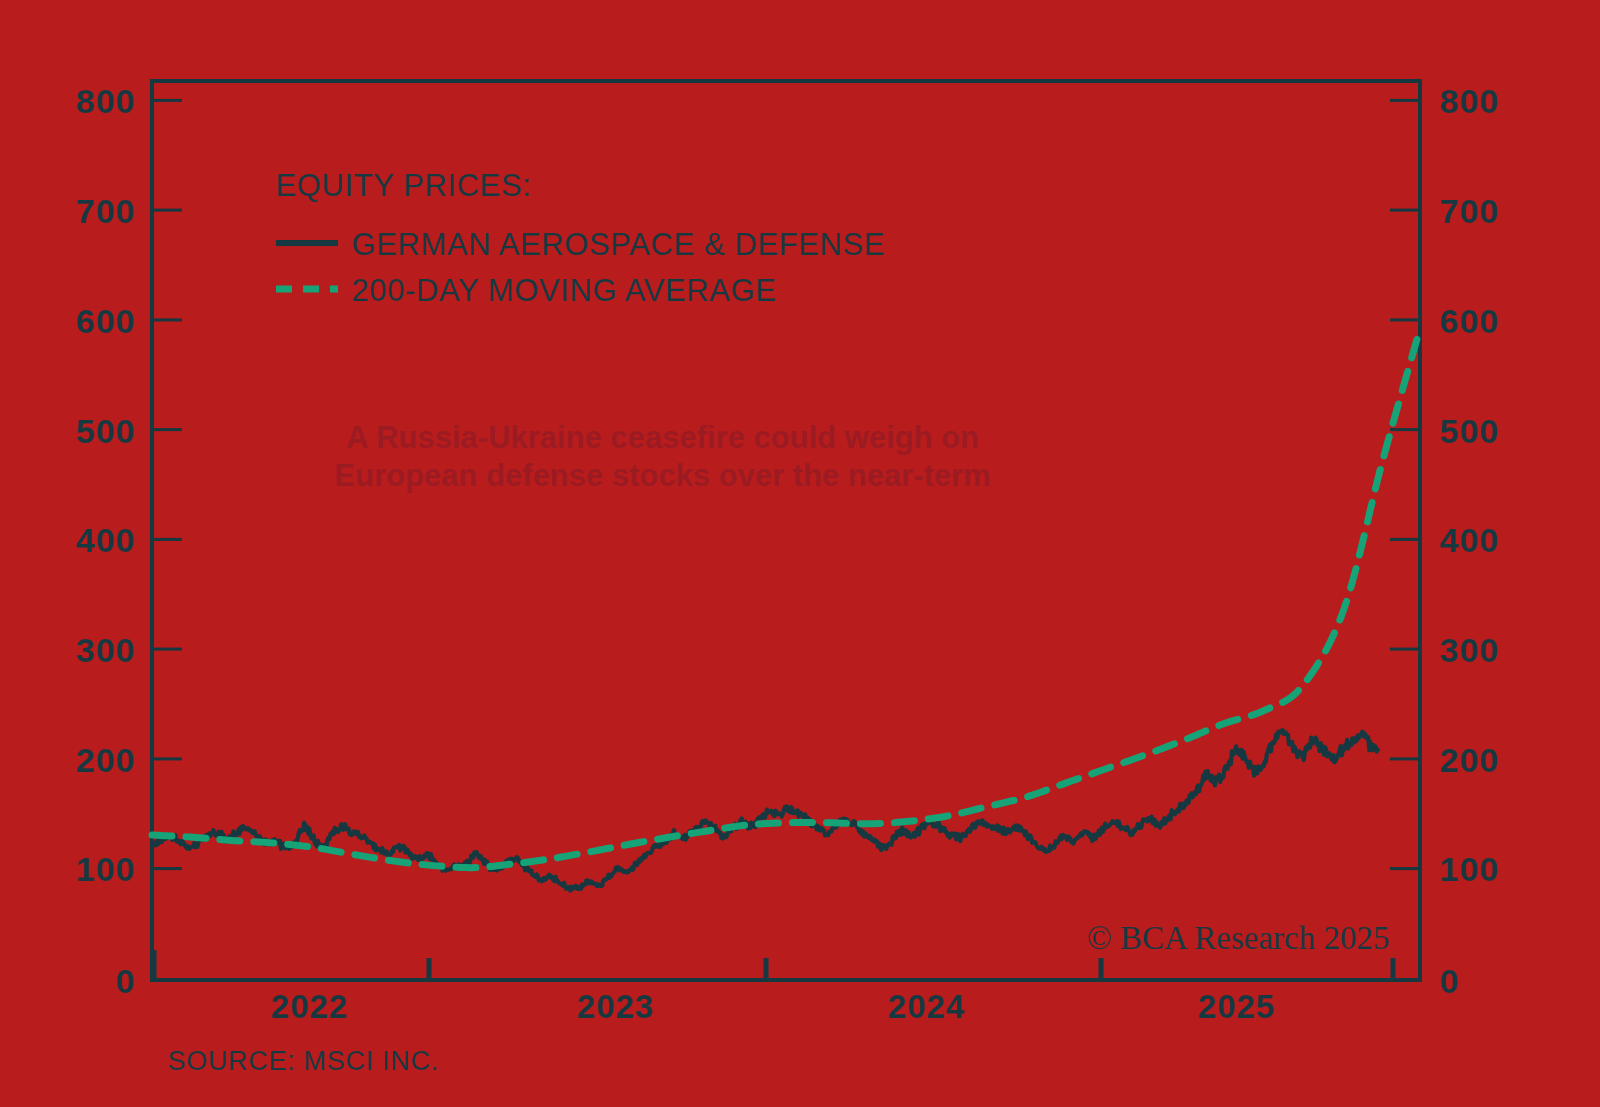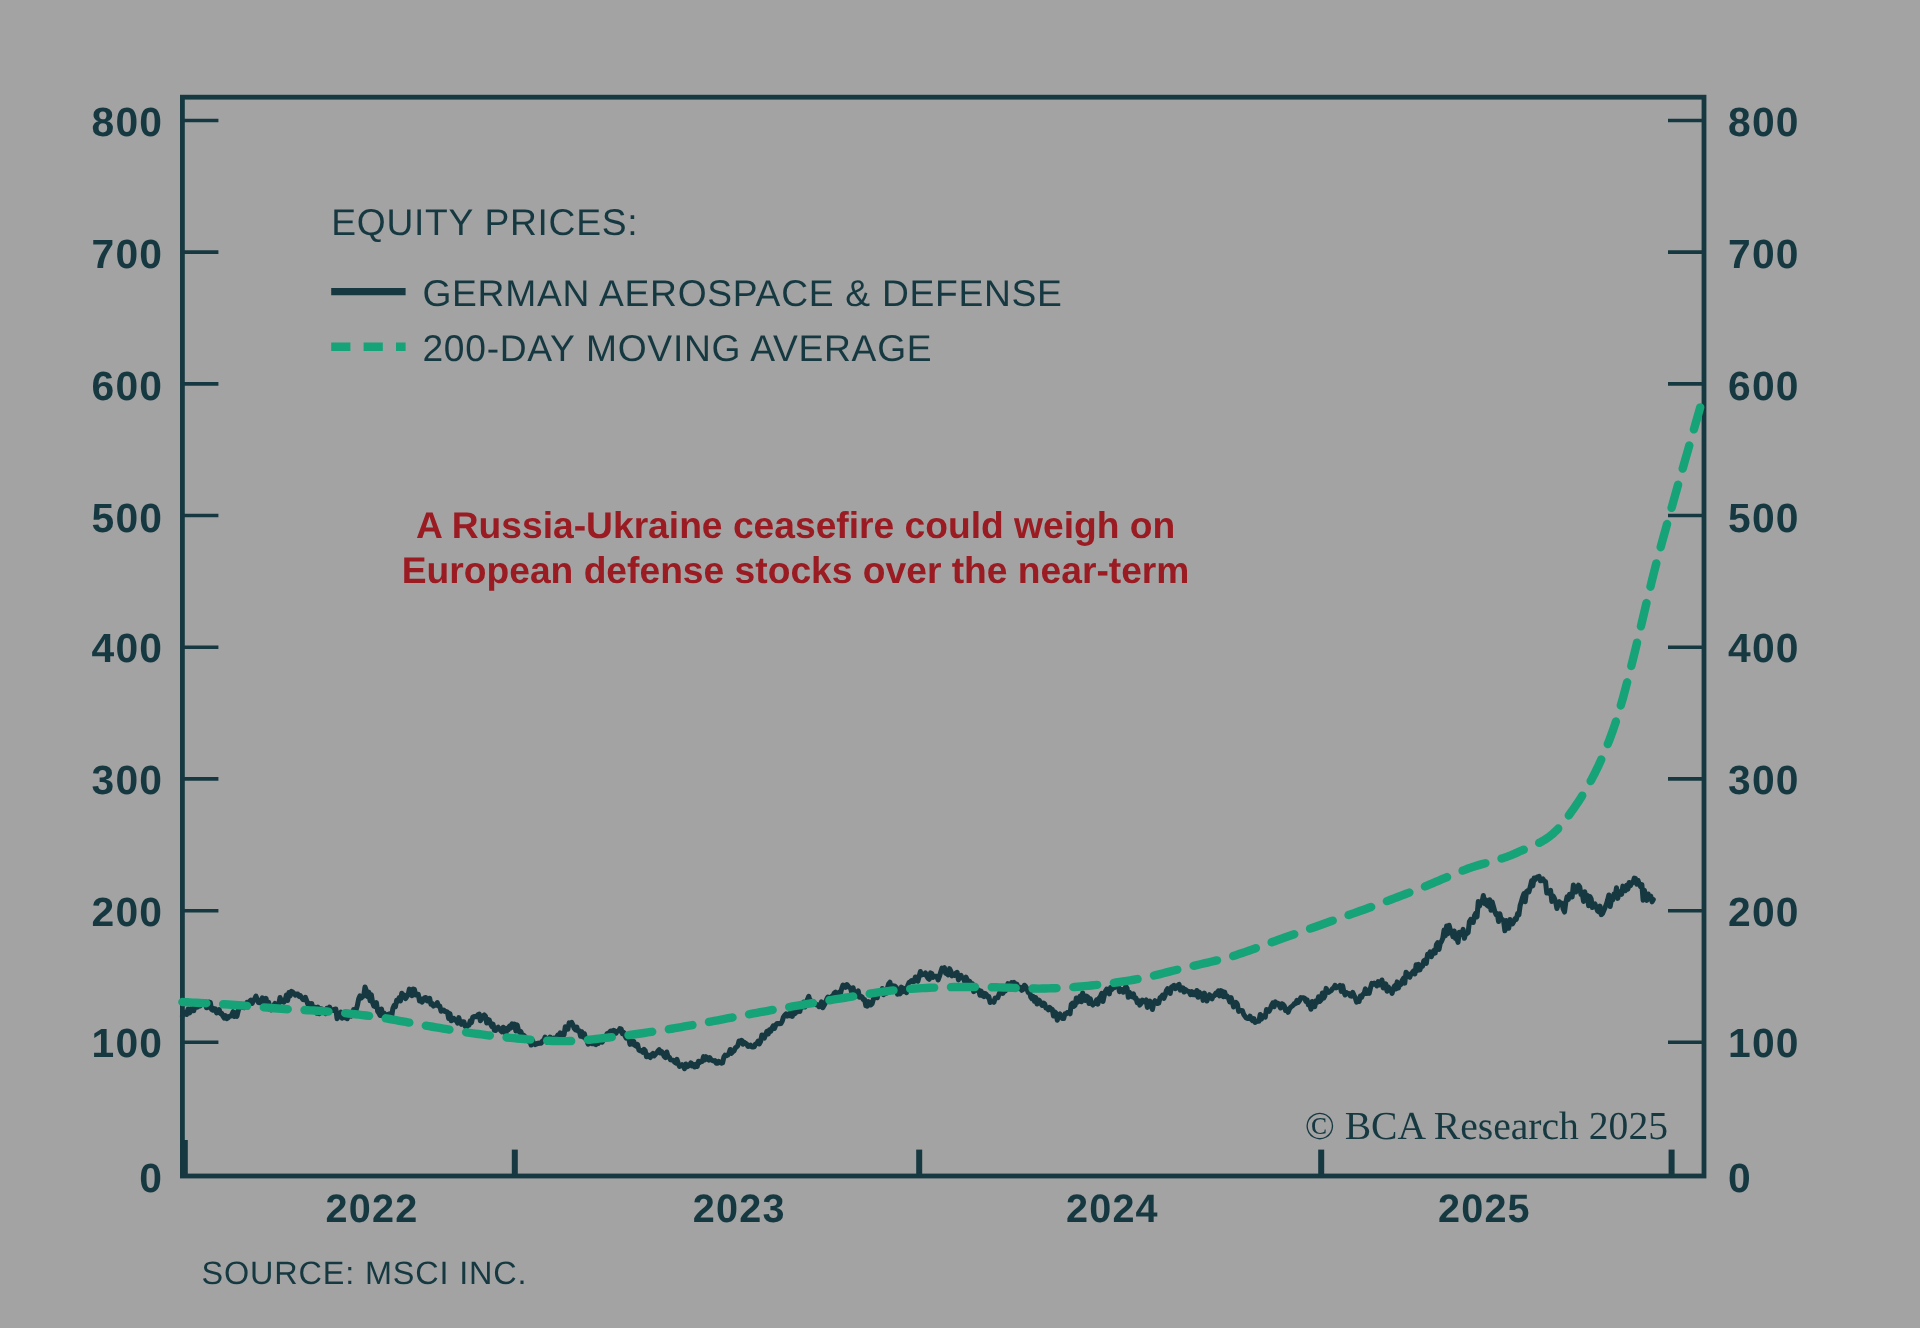--- a/index.html
+++ b/index.html
@@ -10,21 +10,21 @@
   body {
     width: 1600px;
     height: 1107px;
     font-family: "Liberation Sans", sans-serif;
     overflow: hidden;
   }
   #chart-root {
     position: relative;
     width: 1600px;
     height: 1107px;
-    background: #a3a3a3;
+    background: #b91c1c;
   }
   svg.chart-svg {
     position: absolute;
     left: 0;
     top: 0;
     width: 1600px;
     height: 1107px;
   }
   
   .tick-label {

